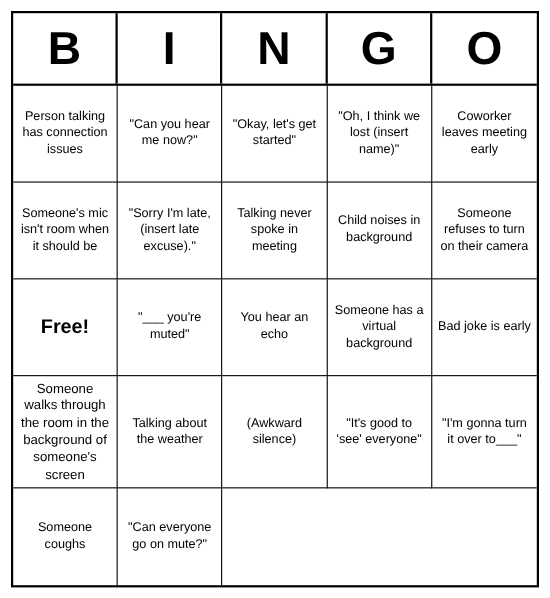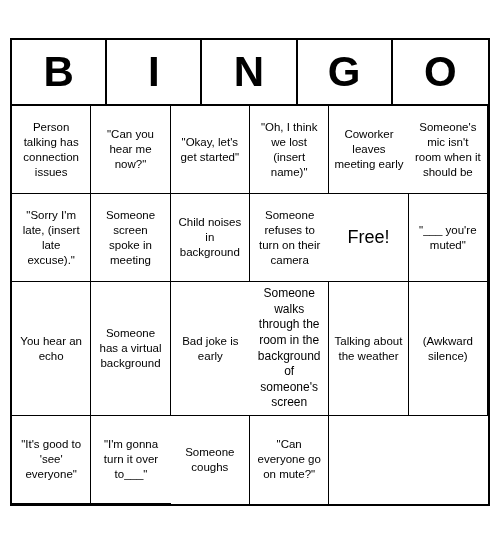--- a/index.html
+++ b/index.html
@@ -27,21 +27,21 @@
       font-weight: bold;
       padding: 8px 0;
       border-right: 2px solid #000;
       font-family: Arial, sans-serif;
     }
     .bingo-letter:last-child {
       border-right: none;
     }
     .bingo-grid {
       display: grid;
-      grid-template-columns: repeat(6, 1fr);
+      grid-template-columns: repeat(5, 1fr);
     }
     .bingo-cell {
       border-right: 1px solid #000;
       border-bottom: 1px solid #000;
       min-height: 88px;
       display: flex;
       align-items: center;
       justify-content: center;
       text-align: center;
       padding: 4px 5px;
@@ -50,21 +50,21 @@
       font-family: Arial, sans-serif;
     }
     .bingo-cell:nth-child(5n) {
       border-right: none;
     }
     .bingo-cell:nth-child(n+21) {
       border-bottom: none;
     }
     .bingo-cell.free {
       font-size: 18px;
-      font-weight: normal;
+      font-weight: bold;
     }
     .bingo-cell.small-text {
       font-size: 12px;
     }
   </style>
 </head>
 <body>
 
 <div class="bingo-card">
   <div class="bingo-header">
@@ -75,21 +75,21 @@
       <div class="bingo-letter">O</div>
     </div>
   <div class="bingo-grid">
   <div class="bingo-cell">Person talking has connection issues</div>
       <div class="bingo-cell">"Can you hear me now?"</div>
       <div class="bingo-cell">"Okay, let's get started"</div>
       <div class="bingo-cell">"Oh, I think we lost (insert name)"</div>
       <div class="bingo-cell">Coworker leaves meeting early</div>
       <div class="bingo-cell">Someone's mic isn't room when it should be</div>
       <div class="bingo-cell">"Sorry I'm late, (insert late excuse)."</div>
-      <div class="bingo-cell">Someone screen spoke in meeting</div>
+      <div class="bingo-cell">Talking never spoke in meeting</div>
       <div class="bingo-cell">Child noises in background</div>
       <div class="bingo-cell">Someone refuses to turn on their camera</div>
       <div class="bingo-cell free">Free!</div>
       <div class="bingo-cell">"___ you're muted"</div>
       <div class="bingo-cell">You hear an echo</div>
       <div class="bingo-cell">Someone has a virtual background</div>
       <div class="bingo-cell">Bad joke is early</div>
       <div class="bingo-cell small-text">Someone walks through the room in the background of someone's screen</div>
       <div class="bingo-cell">Talking about the weather</div>
       <div class="bingo-cell">(Awkward silence)</div>

